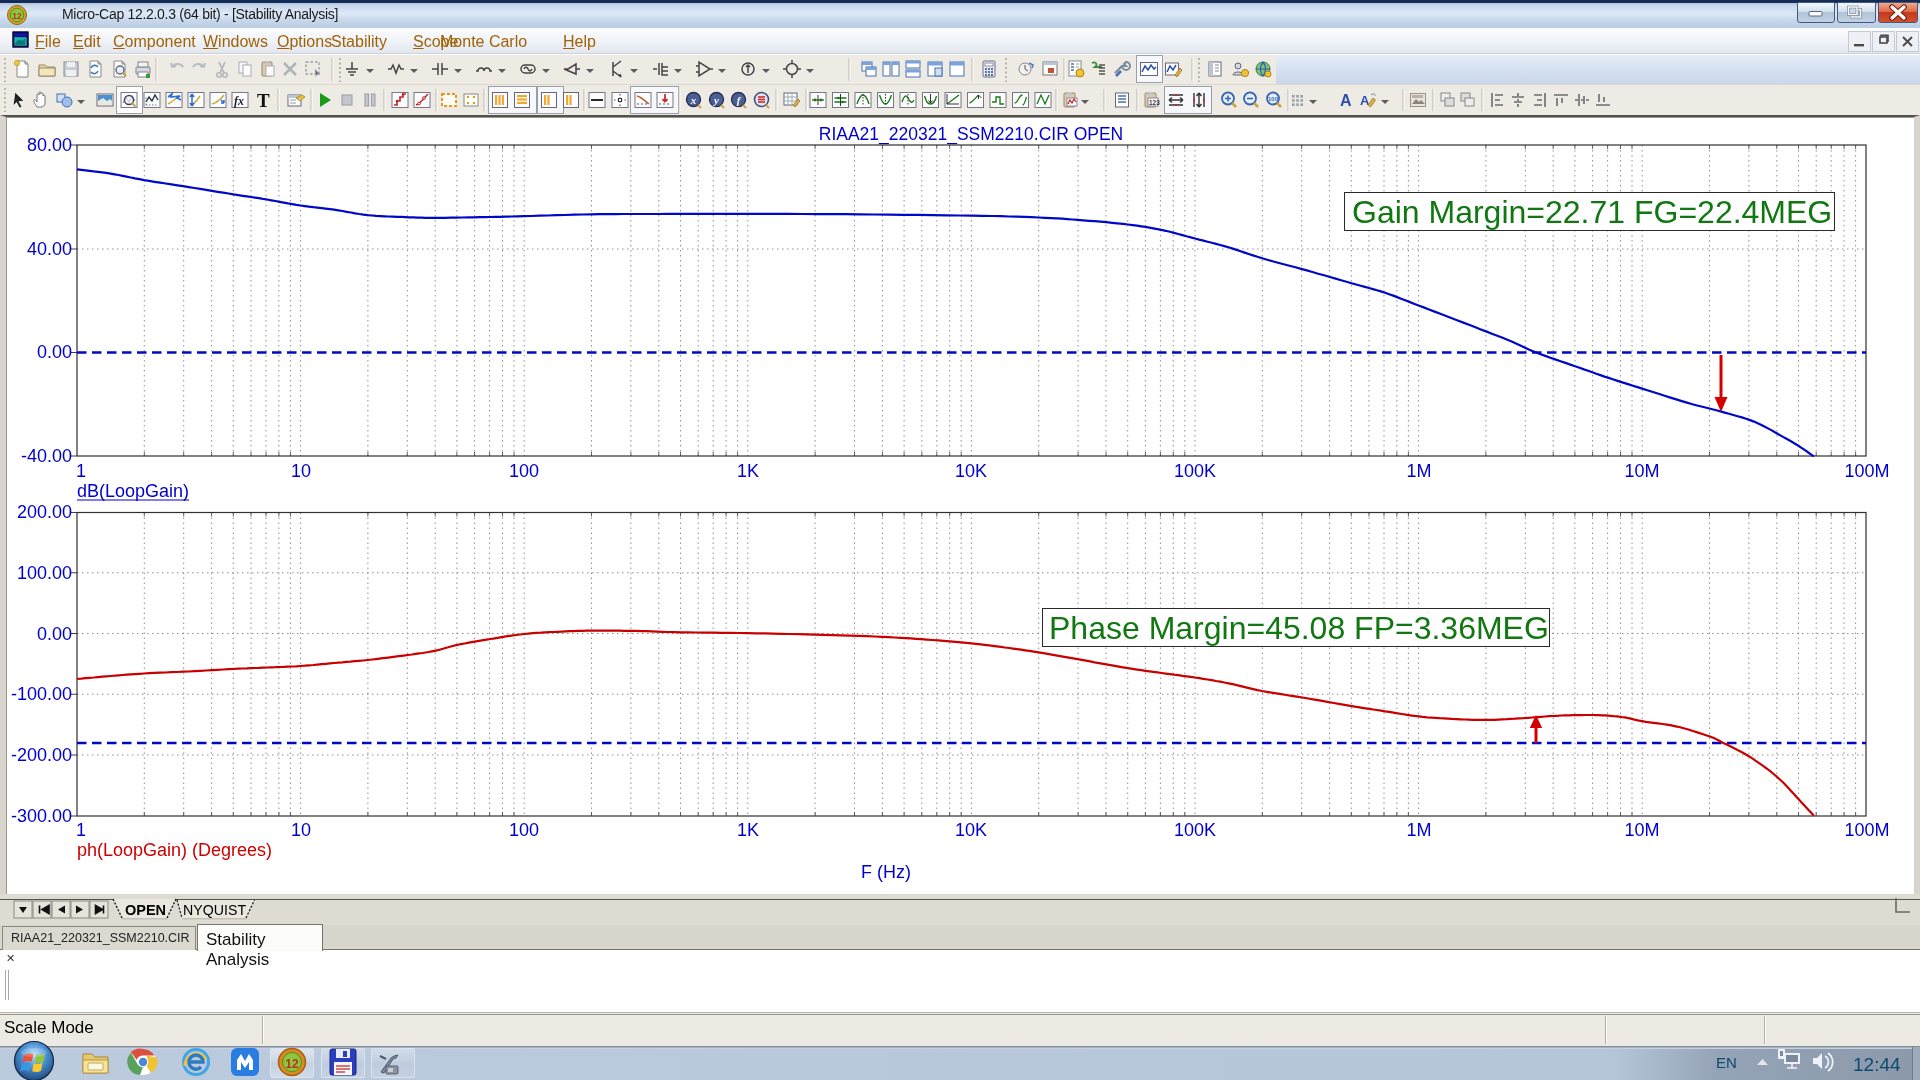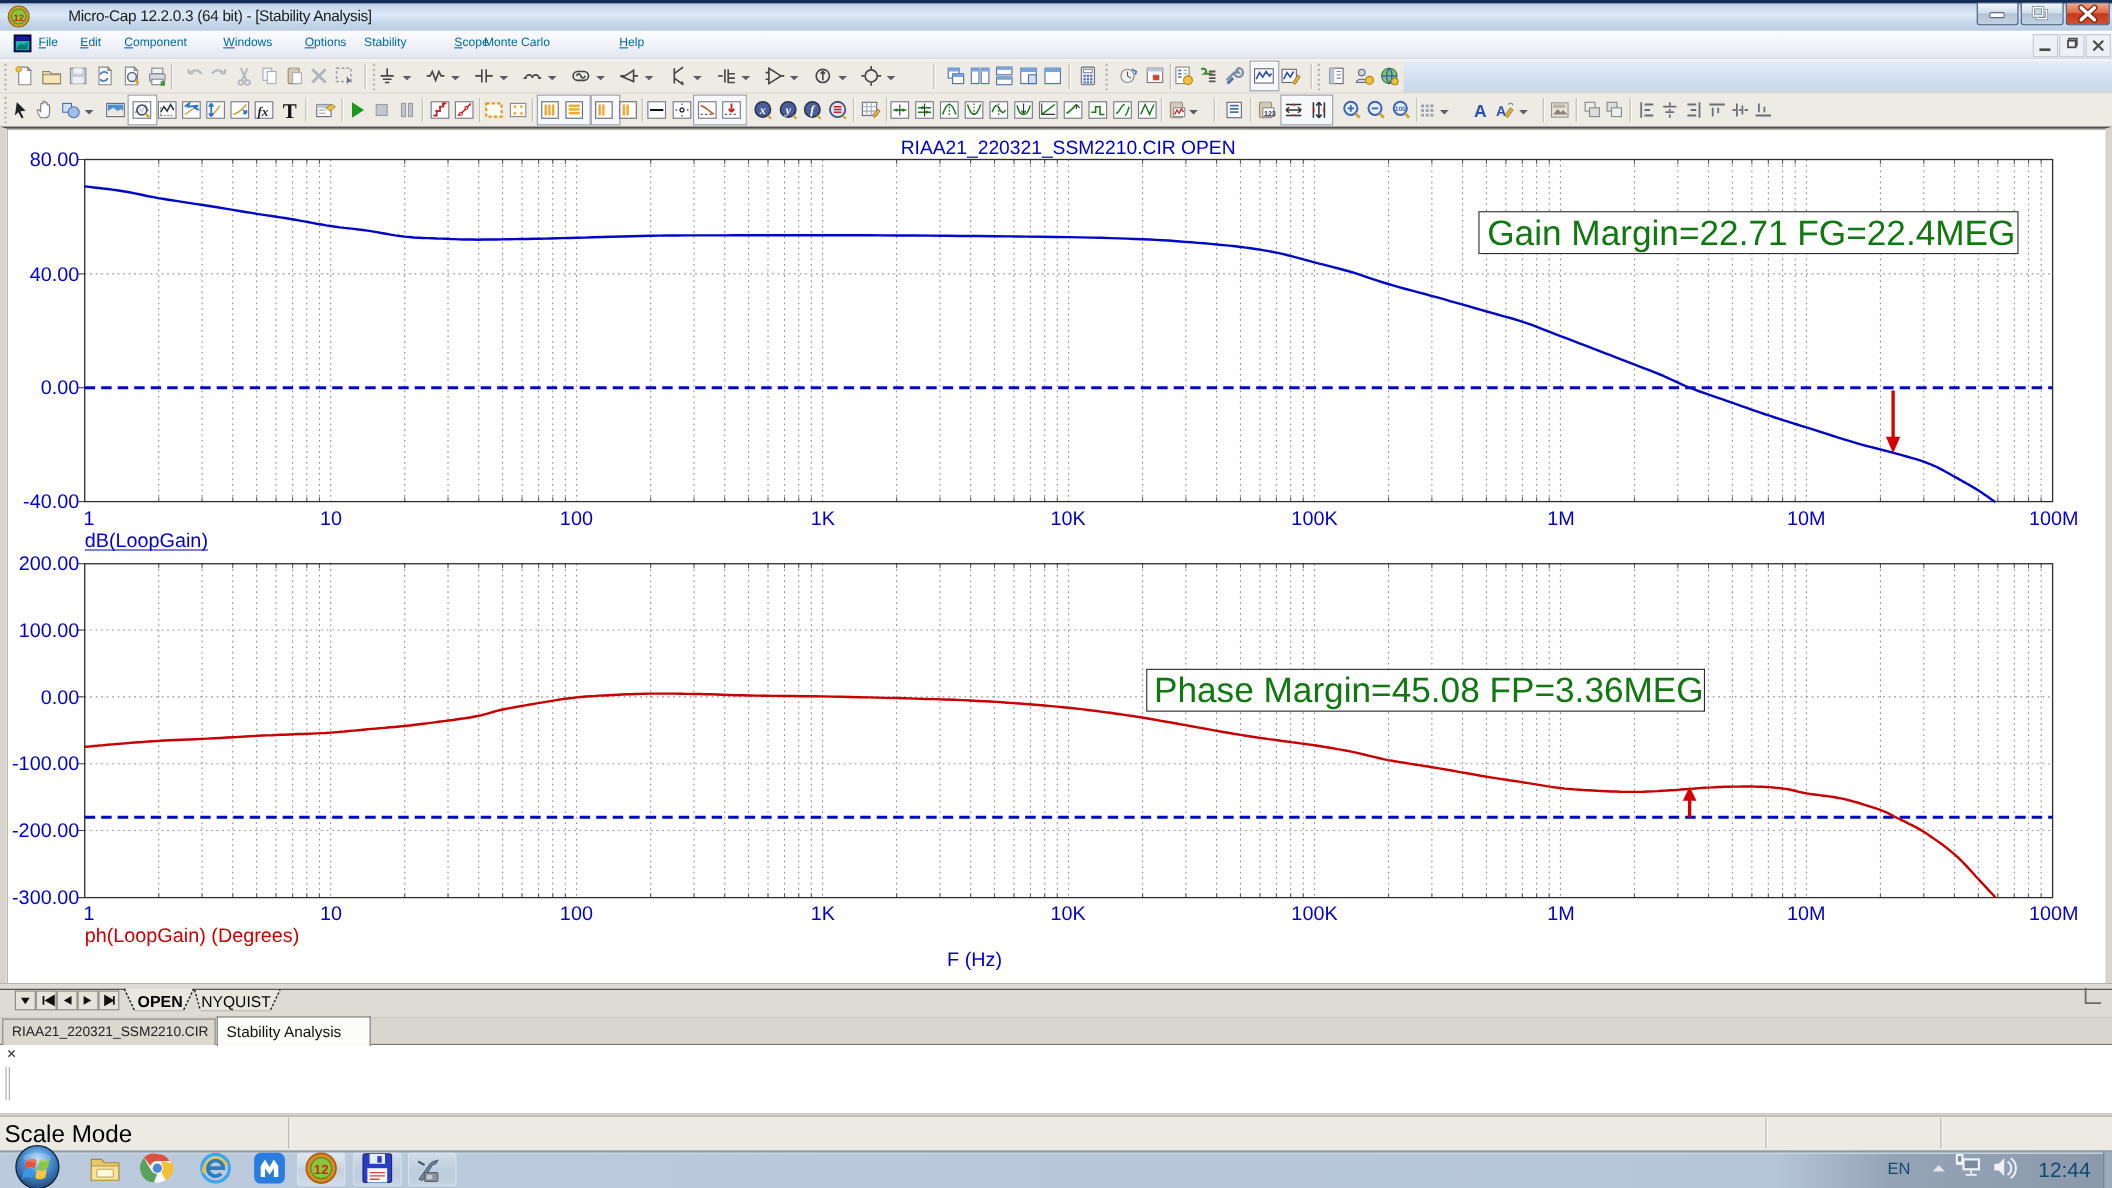--- a/index.html
+++ b/index.html
@@ -2,35 +2,35 @@
 <html><head><meta charset="utf-8"><style>
 *{margin:0;padding:0;box-sizing:border-box}
 html,body{width:1920px;height:1080px;overflow:hidden;font-family:"Liberation Sans",sans-serif}
 .ab{position:absolute}
 #win{position:relative;width:1920px;height:1080px;background:#ece9e2}
 #titlebar{left:0;top:0;width:1920px;height:28px;background:linear-gradient(180deg,#b3c6de 0%,#c9d8ec 12%,#dde9f7 42%,#c8d8ec 68%,#b9cde3 100%);border-top:3px solid #122c55}
 #titletxt{left:62px;top:6px;font-size:14px;color:#1a1a1a;letter-spacing:-0.3px}
 .capbtn{top:2px;height:21px;border:1px solid #44597a;border-radius:0 0 3px 3px;background:linear-gradient(180deg,#f2f7fc 0%,#d3dfec 45%,#b4c4d8 50%,#c2d2e4 100%)}
 #closebtn{background:linear-gradient(180deg,#f0a88e 0%,#e06a48 45%,#c33b1c 50%,#d4502c 100%)}
 #menubar{left:0;top:28px;width:1920px;height:26px;background:linear-gradient(180deg,#fbfcfe 0%,#f0f3f8 50%,#e2e7ef 100%);border-bottom:1px solid #cdd2da}
-.mi{top:33px;font-size:11px;color:#0369a1}
+.mi{top:33px;font-size:16px;color:#a16207}
 .mi u{text-decoration:underline}
 .mdibtn{top:31px;width:23px;height:21px;background:#edf0f5;border:1px solid #c3c9d2;color:#555;font-size:11px;text-align:center;line-height:19px}
 #tb{left:0;top:54px;width:1920px;height:61px;background:#eeebe4;border-top:1px solid #fff}
 #tbrowsep{left:0;top:84px;width:1920px;height:1px;background:#dcd8d0}
 #tb1space{left:1276px;top:55px;width:644px;height:29px;background:linear-gradient(180deg,#e6edf8 0%,#d6e1f1 50%,#c9d7ea 100%)}
 #clientedge{left:0;top:115px;width:1920px;height:779px;background:#fff;border-top:2px solid #54524e;border-left:6px solid #d8d5cd;border-right:6px solid #d8d5cd;box-shadow:inset 1px 1px 0 #9a978f}
 #tabstrip{left:0;top:894px;width:1920px;height:31px;background:#d9d6cd;border-top:1px solid #807d75;border-bottom:1px solid #8a877f}
 #doctabs{left:0;top:925px;width:1920px;height:25px;background:#d9d6cd;border-bottom:1px solid #76736b}
 #tab1{left:2px;top:926px;width:194px;height:24px;background:#dbd8cf;border:1px solid #8a877f;border-bottom:0;font-size:12.5px;color:#222;padding:4px 0 0 8px}
-#tab2{left:197px;top:924px;width:140px;height:27px;background:#fcfcfa;border:1px solid #76736b;border-bottom:0;font-size:14px;color:#111;padding:5px 0 0 8px;z-index:3}
+#tab2{left:197px;top:924px;width:126px;height:27px;background:#fcfcfa;border:1px solid #76736b;border-bottom:0;font-size:17px;color:#111;padding:5px 0 0 8px;z-index:3}
 #panel{left:0;top:950px;width:1920px;height:63px;background:#fff;border-bottom:1px solid #b8b5ad}
 #statusbar{left:0;top:1014px;width:1920px;height:32px;background:#eceae3;border-top:1px solid #999690}
 .sbsep{top:1016px;width:2px;height:28px;border-left:1px solid #b2afa7;border-right:1px solid #fdfcfa}
-.sbtxt{top:1018px;font-size:22px;color:#000}
+.sbtxt{top:1018px;font-size:17px;color:#000}
 #taskbar{left:0;top:1046px;width:1920px;height:34px;background:linear-gradient(90deg,#bccadd 0%,#b6c6d9 84%,#94a3b5 89.5%,#8b99ab 100%)}
 #taskbar2{left:0;top:1046px;width:1920px;height:3px;background:linear-gradient(180deg,#717f90 0%,#d6e2ef 100%)}
 .appbox{top:1048px;width:44px;height:30px;border:1px solid #d9e4f0;border-radius:2px;background:linear-gradient(180deg,#ffffff55,#ffffff22 45%,#ffffff0d 50%,#ffffff26)}
 .tray{color:#0c4a6e;font-size:15px}
 </style></head>
 <body>
 <div id="win">
 <div class="ab" id="titlebar"></div>
 <svg class="ab" style="left:6px;top:4px" width="22" height="22" viewBox="0 0 22 22">
       <circle cx="11" cy="11" r="9.5" fill="#d8a02a" stroke="#8a6a10"></circle>

